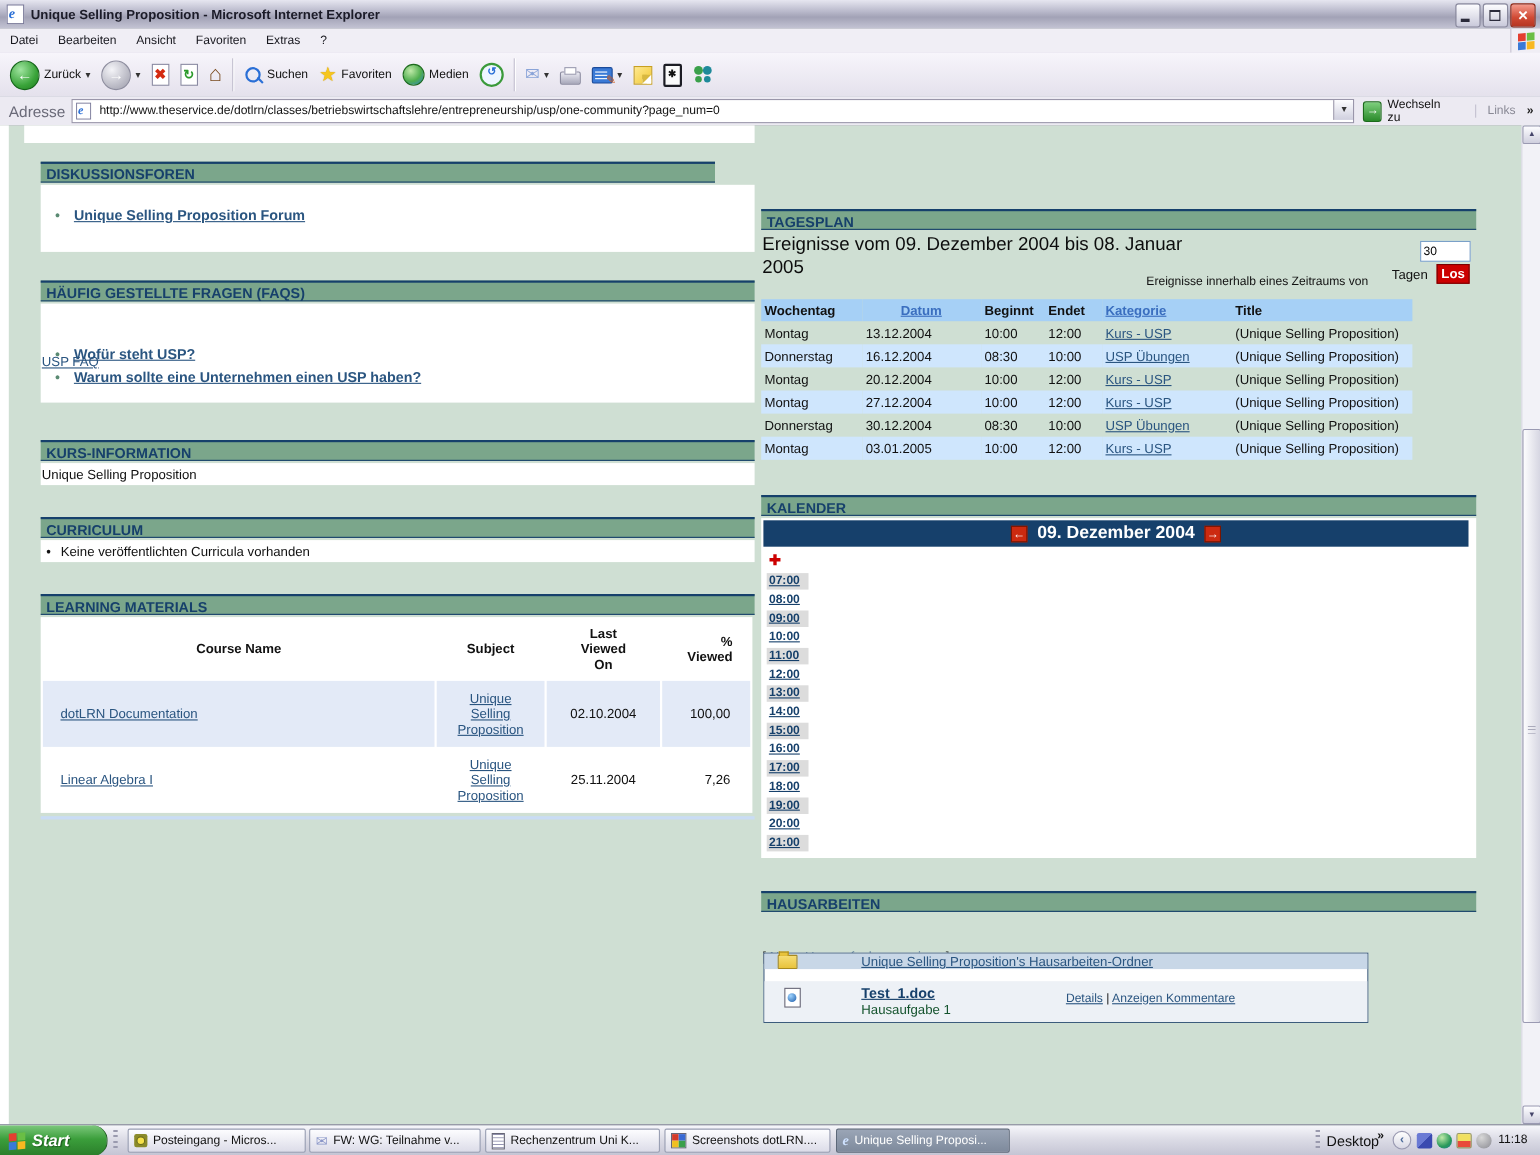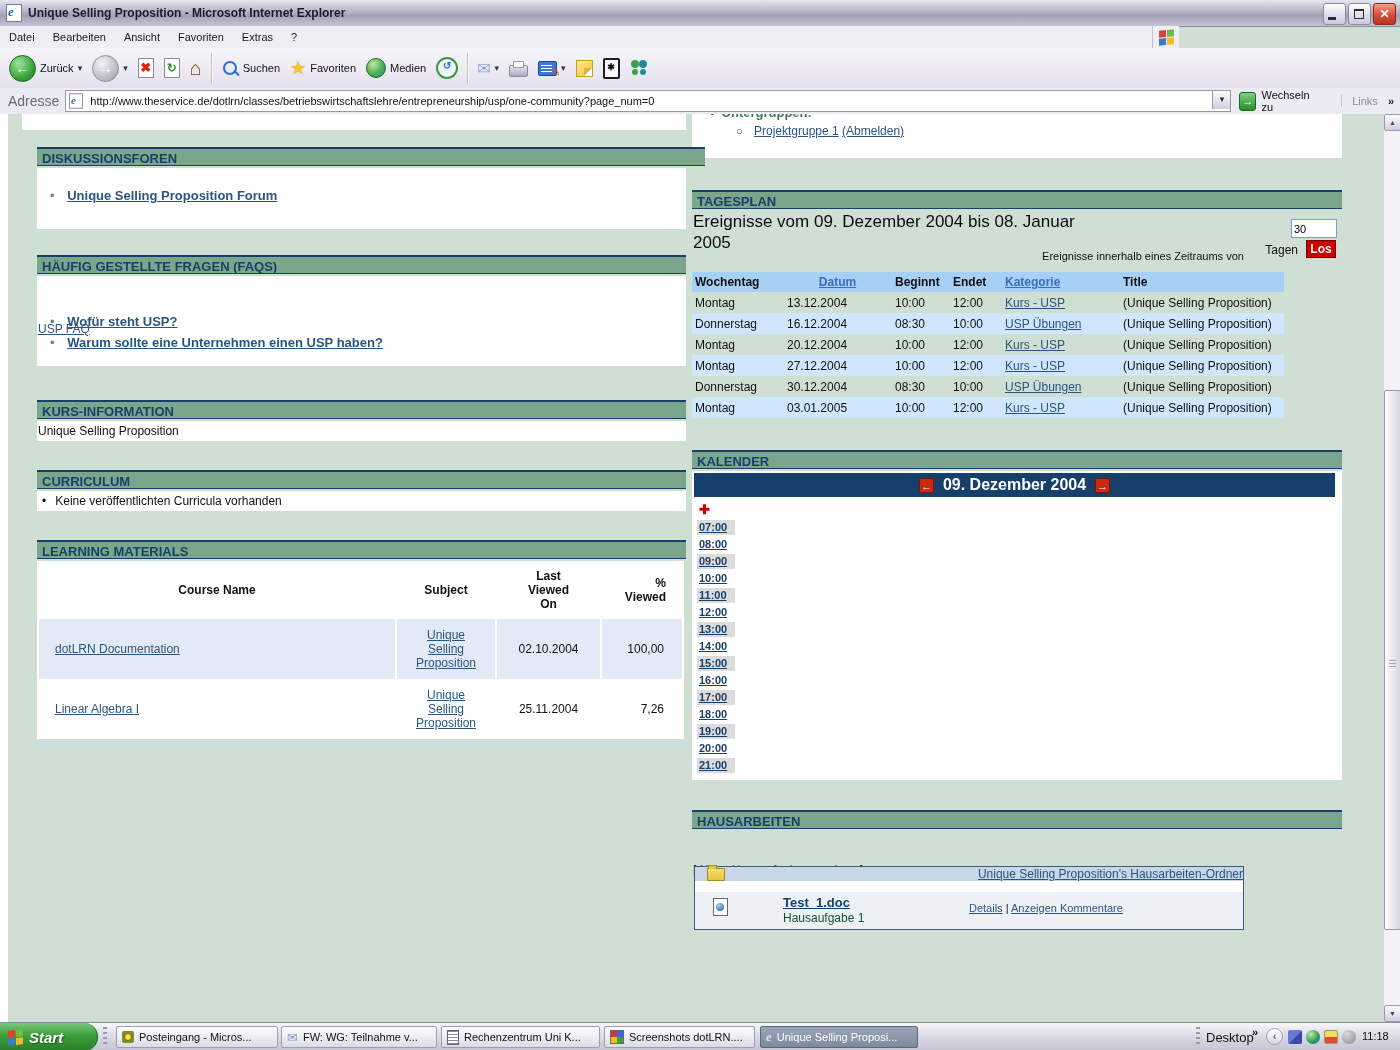--- a/index.html
+++ b/index.html
@@ -15,21 +15,21 @@
   .title-text{font-weight:bold;font-size:12px;color:#1b1b28;}
   .winbtns{position:absolute;right:4px;top:3px;display:flex;gap:2px;}
   .wb{width:21px;height:20px;border:1px solid #8a8a9e;border-radius:3px;
     background:linear-gradient(to bottom,#fdfdff,#c9c9da);position:relative;}
   .wb.close{background:linear-gradient(to bottom,#f49a8c,#d04a34 60%,#b53623);border-color:#8e2a18;}
   .wb.min::after{content:"";position:absolute;left:4px;bottom:4px;width:8px;height:3px;background:#2b2b3b;}
   .wb.restore::after{content:"";position:absolute;left:5px;top:5px;width:8px;height:7px;
     border:1px solid #2b2b3b;border-top:2px solid #2b2b3b;}
   .wb.close::after{content:"✕";position:absolute;left:0;top:0;width:100%;text-align:center;
     color:#fff;font:bold 12px/20px "Liberation Sans",sans-serif;}
-  .menubar{position:absolute;left:0;top:26px;width:1179px;height:22px;background:#f0eef5;
+  .menubar{position:absolute;left:0;top:26px;width:1400px;height:22px;background:#f0eef5;
     border-bottom:1px solid #d2cede;display:flex;align-items:center;}
   .menu-item{padding:0 9px;font-size:11px;color:#18181f;}
   .menu-flag{position:absolute;right:0;top:0;width:26px;height:22px;border-left:1px solid #c6c2d2;
     display:flex;align-items:center;justify-content:center;background:#f0eef5;}
   .winflag{display:grid;grid-template-columns:7px 7px;grid-template-rows:7px 7px;gap:1px;transform:skewY(-5deg);}
   .winflag i{display:block;}
   .toolbar{position:absolute;left:0;top:48px;width:1400px;height:40px;
     background:linear-gradient(to bottom,#f7f5fb,#e4e1ec);border-bottom:1px solid #bab6c8;
     display:flex;align-items:center;}
   .tbtn{display:flex;align-items:center;gap:4px;padding:0 5px;height:34px;font-size:11px;color:#111;}
@@ -126,21 +126,21 @@
     text-align:center;font:bold 11px/14px "Liberation Sans",sans-serif;box-sizing:border-box;}
   .kal-plus{position:absolute;left:7px;top:33px;color:#cc0000;font-weight:bold;font-size:13px;line-height:12px;}
   .kal-times{position:absolute;left:5px;top:49px;}
   .ktime{display:block;height:17px;}
   .ktime a{display:inline-block;width:34px;padding:0 2px;height:15px;line-height:15px;
     font-size:11px;font-weight:bold;color:#16406b;text-decoration:underline;cursor:pointer;}
   .ktime.g a{background:#dcdcdc;}
   
   .ha-newline{position:absolute;left:693px;top:833px;font-size:12px;color:#111;margin-top:30px;}
   .ha-box{position:absolute;left:694px;top:866px;width:550px;height:64px;border:1px solid #3c5c7c;background:#fff;box-sizing:border-box;}
-  .ha-row1{position:absolute;left:0;top:0;width:100%;height:14px;background:#c8d7e7;display:flex;align-items:center;justify-content:space-between;}
+  .ha-row1{position:absolute;left:0;top:0;width:100%;height:14px;background:#c8d7e7;display:flex;align-items:center;}
   .ha-row2{position:absolute;left:0;top:25px;width:100%;height:37px;background:#edf1f6;}
   .folder{width:16px;height:11px;background:linear-gradient(#f6dd75,#e8c33c);border:1px solid #a88a20;
     border-radius:1px;position:relative;margin-left:12px;}
   .folder::before{content:"";position:absolute;left:0;top:-4px;width:7px;height:3px;background:#e8c33c;
     border:1px solid #a88a20;border-bottom:none;}
   .file-ico{position:absolute;left:18px;top:6px;width:13px;height:16px;background:#fff;border:1px solid #667;}
   .file-ico::after{content:"";position:absolute;left:2px;top:4px;width:8px;height:8px;border-radius:50%;
     background:radial-gradient(circle at 35% 30%,#9fd4ff,#1a5aa8);}
   .ha-file{position:absolute;left:88px;top:3px;font-size:13px;}
   .ha-sub{position:absolute;left:88px;top:19px;font-size:12px;color:#14532d;}
@@ -307,29 +307,22 @@
       <span>Wechseln zu</span>
     </span>
     <span class="links-lbl">Links</span>
     <span class="links-more">»</span>
   </div>
 
   <div class="viewport"></div>
   <div class="left-white"></div>
   <div class="topstrip"></div>
 
-  <div class="ug-box">
-    <div class="ug-line1">Untergruppen:</div>
-    <div class="ug-line2">
-      <span class="lnk">Projektgruppe 1</span>
-      <span class="lnk">(Abmelden)</span>
-    </div>
-  </div>
-
-  <div class="sect" style="left:37px;top:147px;width:668px;">
+
+  <div class="sect" style="left:37px;top:147px;width:613px;">
     <span>DISKUSSIONSFOREN</span>
   </div>
   <div class="wbox" style="left:37px;top:168px;width:649px;height:61px;">
     <div class="bullet-row" style="left:13px;top:20px;">
       <span class="lnk lnk-b">Unique Selling Proposition Forum</span>
     </div>
   </div>
 
   <div class="sect" style="left:37px;top:255px;width:649px;">
     <span>HÄUFIG GESTELLTE FRAGEN (FAQS)</span>

